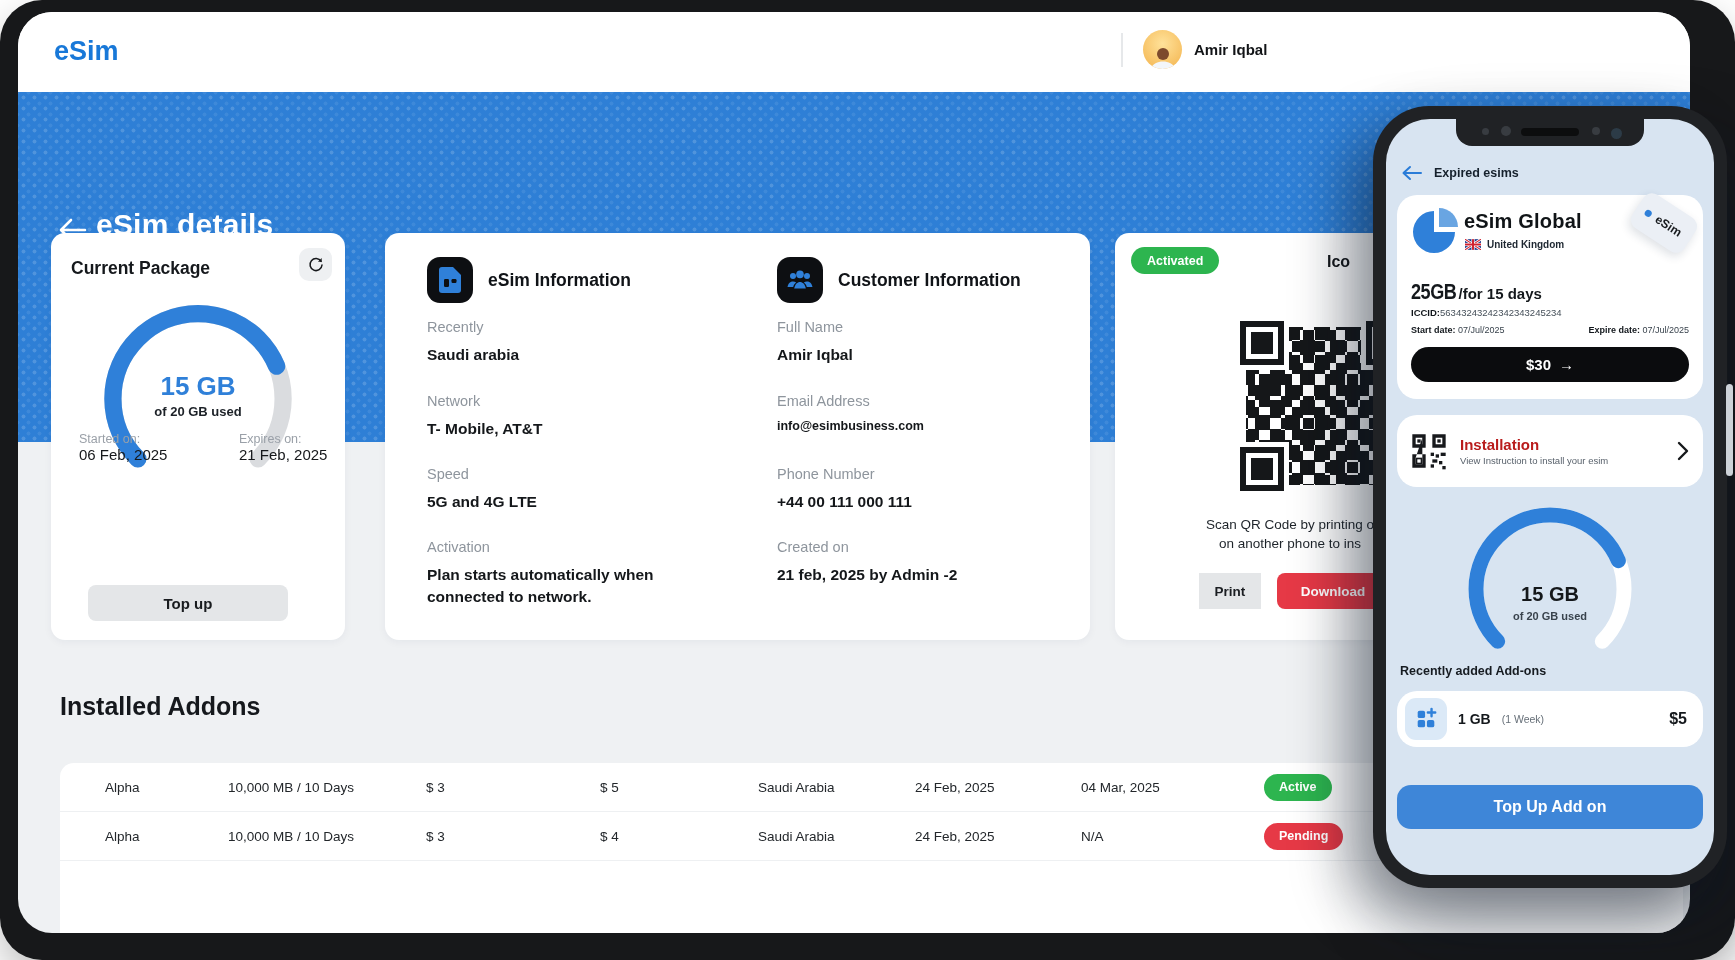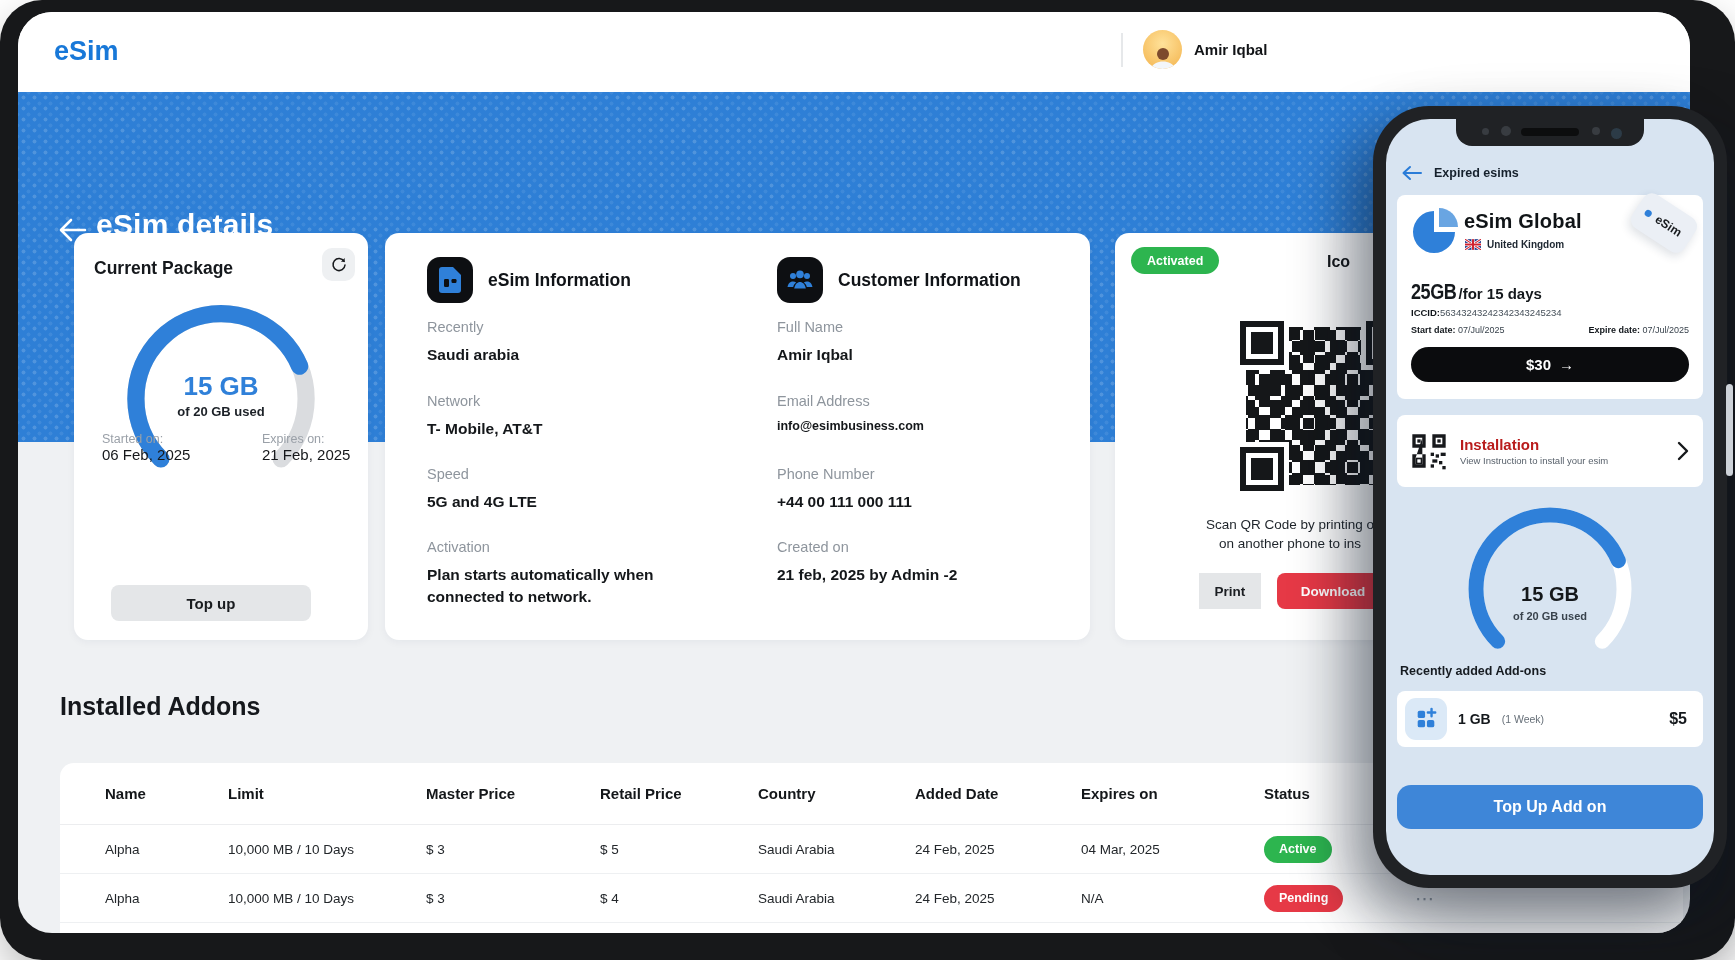--- a/index.html
+++ b/index.html
@@ -29,21 +29,21 @@
       radial-gradient(rgba(255,255,255,.30) 1.7px, rgba(255,255,255,0) 2.3px),
       radial-gradient(rgba(255,255,255,.15) 1.7px, rgba(255,255,255,0) 2.3px);
     background-size:11px 11px, 11px 11px; background-position:0 0, 5px 6px; }
   .hero-back { position:absolute; left:40px; top:125px; width:30px; height:26px; cursor:pointer; }
   .hero-title { position:absolute; left:78px; top:116px; font-size:30px; font-weight:700; color:#fff; letter-spacing:.2px; }
   .crumbs { position:absolute; left:80px; top:171px; font-size:13.5px; font-weight:600; color:#e9f2fc; display:flex; gap:10px; }
   .crumbs .cur { color:#ffffff; }
 
   
   .card { position:absolute; top:221px; height:407px; background:#fff; border-radius:14px; box-shadow:0 2px 8px rgba(25,45,85,.05); }
-  #card-package { left:56px;  width:294px; }
+  #card-package { left:33px;  width:294px; }
   #card-info    { left:367px; width:705px; }
   #card-qr      { left:1097px; width:360px; }
 
   .cp-title { position:absolute; left:20px; top:25px; font-size:17.5px; font-weight:700; color:#15181c; }
   .refresh-btn { position:absolute; right:13px; top:15px; width:33px; height:33px; background:#eef0f2; border-radius:10px; display:flex; align-items:center; justify-content:center; cursor:pointer; }
 
   .gauge-svg { position:absolute; left:32px; top:60px; width:230px; height:184px; }
   .g-used { position:absolute; left:0; right:0; top:138px; text-align:center; font-size:26px; font-weight:800; color:#2f80d9; }
   .g-of { position:absolute; left:0; right:0; top:171px; text-align:center; font-size:13px; font-weight:700; color:#1c2127; }
   .date-col { position:absolute; top:199px; }
@@ -96,21 +96,21 @@
   .cam { position:absolute; border-radius:50%; background:#383c41; }
   .cam.a { left:26px; top:9px;  width:7px;  height:7px; }
   .cam.b { left:45px; top:7px;  width:10px; height:10px; }
   .cam.c { right:44px; top:8px; width:8px;  height:8px; }
   .cam.d { right:22px; top:9px; width:11px; height:11px; background:#2c3b47; }
 
   .p-header { position:absolute; left:15px; top:46px; display:flex; align-items:center; gap:11px; }
   .p-header .back { width:22px; height:16px; cursor:pointer; }
   .p-header .ttl { font-size:12.5px; font-weight:700; color:#15202c; }
 
-  .pcard { position:absolute; left:11px; width:306px; background:#fff; border-radius:8px; }
+  .pcard { position:absolute; left:11px; width:306px; background:#fff; border-radius:20px; }
   .pcard1 { top:76px; height:204px; }
   .pie { position:absolute; left:14px; top:11px; }
   .pname { position:absolute; left:67px; top:15px; font-size:20px; font-weight:800; color:#101417; letter-spacing:.2px; }
   .pcountry { position:absolute; left:68px; top:44px; display:flex; align-items:center; gap:6px; font-size:10px; font-weight:700; color:#1d2630; }
   .tag { position:absolute; right:8px; top:8px; width:62px; height:40px; background:#ebeff5; border-radius:10px; transform:rotate(33deg); box-shadow:0 4px 10px rgba(20,40,70,.14); display:flex; align-items:center; gap:6px; padding-left:9px; }
   .tag .dot { width:7px; height:7px; border-radius:50%; background:#2f80d9; }
   .tag .t { font-size:12px; font-weight:700; color:#171a1d; }
   .pvol { position:absolute; left:14px; top:84px; font-size:15px; font-weight:600; color:#14181c; white-space:nowrap; }
   .pvol .num { display:inline-block; transform:scaleX(.82); transform-origin:left center; font-size:22px; font-weight:800; letter-spacing:-.5px; margin-right:-8px; }
   .piccid { position:absolute; left:14px; top:112px; font-size:9.5px; color:#454f59; }
@@ -269,31 +269,20 @@
       <div class="qr-caption">
         <div>Scan QR Code by printing o</div>
         <div>on another phone to ins</div>
       </div>
       <button class="print-btn">Print</button>
       <button class="download-btn">Download</button>
     </div>
 
     <div class="addons-title">Installed Addons</div>
     <div class="table-card">
-      <div class="thead">
-        <span>Name</span>
-        <span>Limit</span>
-        <span>Master Price</span>
-        <span>Retail Price</span>
-        <span>Country</span>
-        <span>Added Date</span>
-        <span>Expires on</span>
-        <span>Status</span>
-        <span></span>
-      </div>
       <div class="trow">
         <span>Alpha</span>
         <span>10,000 MB / 10 Days</span>
         <span>$ 3</span>
         <span>$ 5</span>
         <span>Saudi Arabia</span>
         <span>24 Feb, 2025</span>
         <span>04 Mar, 2025</span>
         <span class="pill green">Active</span>
         <span class="row-menu">⋯</span>

